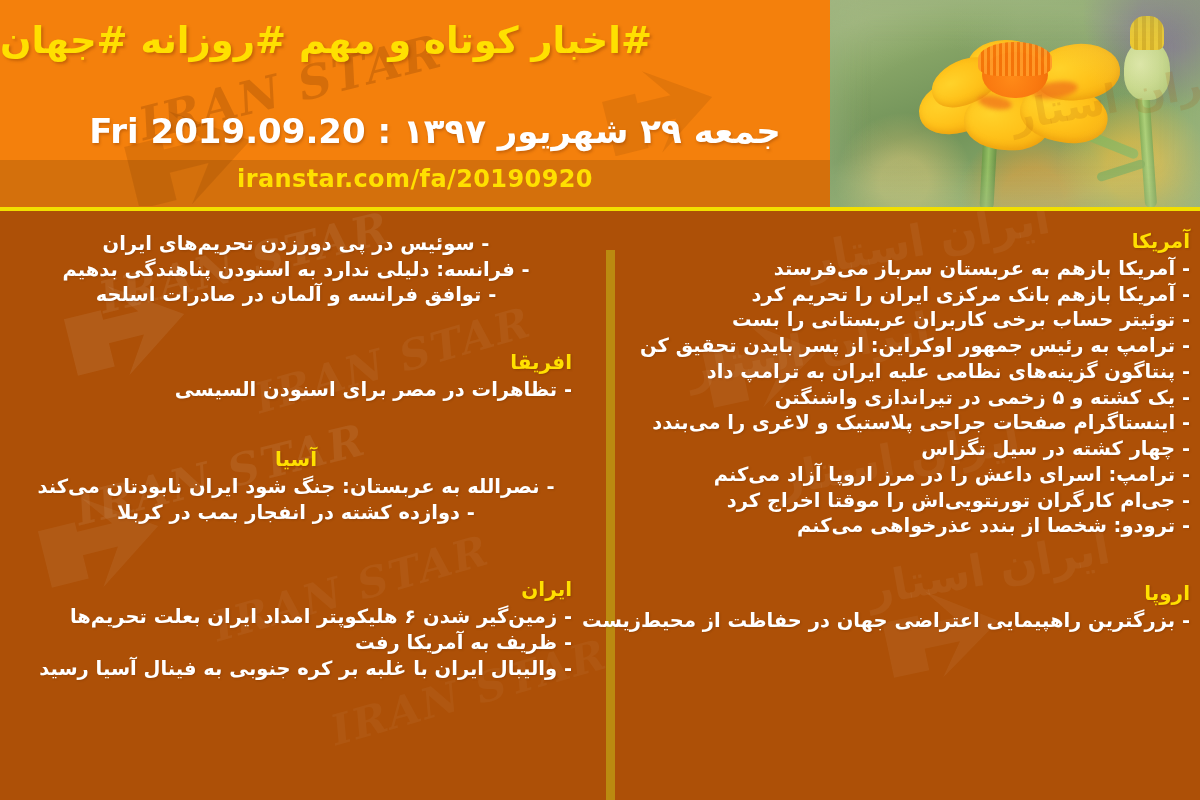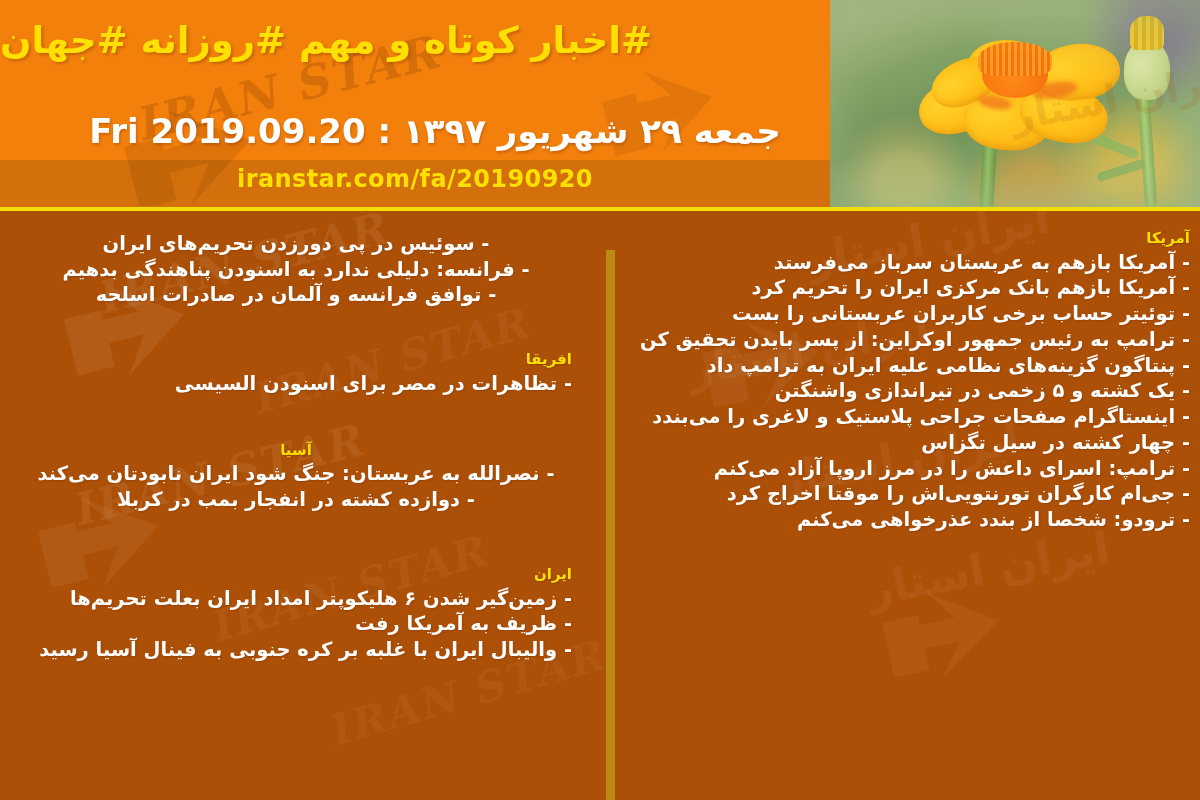--- a/index.html
+++ b/index.html
@@ -268,21 +268,21 @@
   .col-right {
     right: 10px;
     width: 560px;
   }
   .col-left {
     right: 628px;
     width: 552px;
   }
   .sec-title {
     color: #ffe000;
-    font-size: 15px;
+    font-size: 20px;
     font-weight: bold;
     line-height: 1.25;
     margin: 0;
     text-shadow: 1px 1px 2px rgba(100,40,0,.35);
   }
   .news-item {
     color: #ffffff;
     font-size: 19.5px;
     font-weight: bold;
     line-height: 1.32;
@@ -448,20 +448,26 @@
           <div class="news-item">- پنتاگون گزینه‌های نظامی علیه ایران به ترامپ داد</div>
           <div class="news-item">- یک کشته و ۵ زخمی در تیراندازی واشنگتن</div>
           <div class="news-item">- اینستاگرام صفحات جراحی پلاستیک و لاغری را می‌بندد</div>
           <div class="news-item">- چهار کشته در سیل تگزاس</div>
           <div class="news-item">- ترامپ: اسرای داعش را در مرز اروپا آزاد می‌کنم</div>
           <div class="news-item">- جی‌ام  کارگران تورنتویی‌اش را موقتا اخراج کرد</div>
           <div class="news-item">- ترودو: شخصا از بندد عذرخواهی می‌کنم</div>
         </div>
       </div>
 
+      <div class="sec" style="margin-top:42px;">
+        <div class="sec-title">اروپا</div>
+        <div class="sec-items">
+          <div class="news-item">- بزرگترین راهپیمایی اعتراضی جهان در حفاظت از محیط‌زیست</div>
+        </div>
+      </div>
     </div>
 
     <div class="col col-left">
       <div class="spacer-top-left"></div>
 
       <div class="sec lead-items">
         <div class="sec-items">
           <div class="news-item">- سوئیس در پی دورزدن تحریم‌های ایران</div>
           <div class="news-item">- فرانسه: دلیلی ندارد به اسنودن پناهندگی بدهیم</div>
           <div class="news-item">- توافق فرانسه و آلمان در صادرات اسلحه</div>

